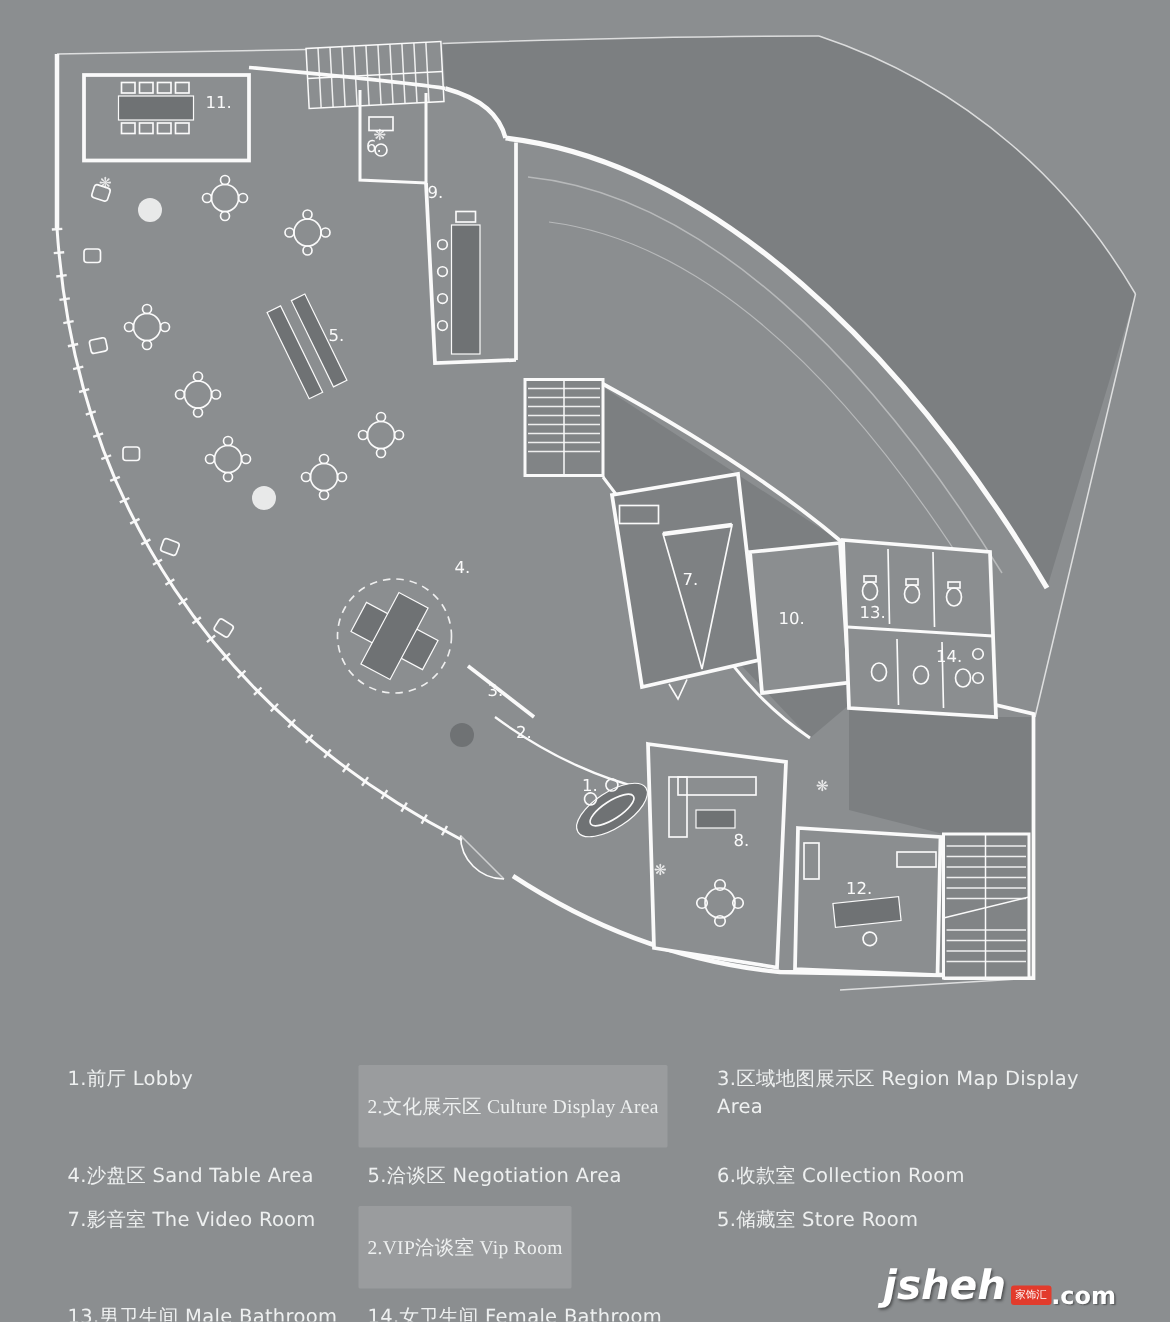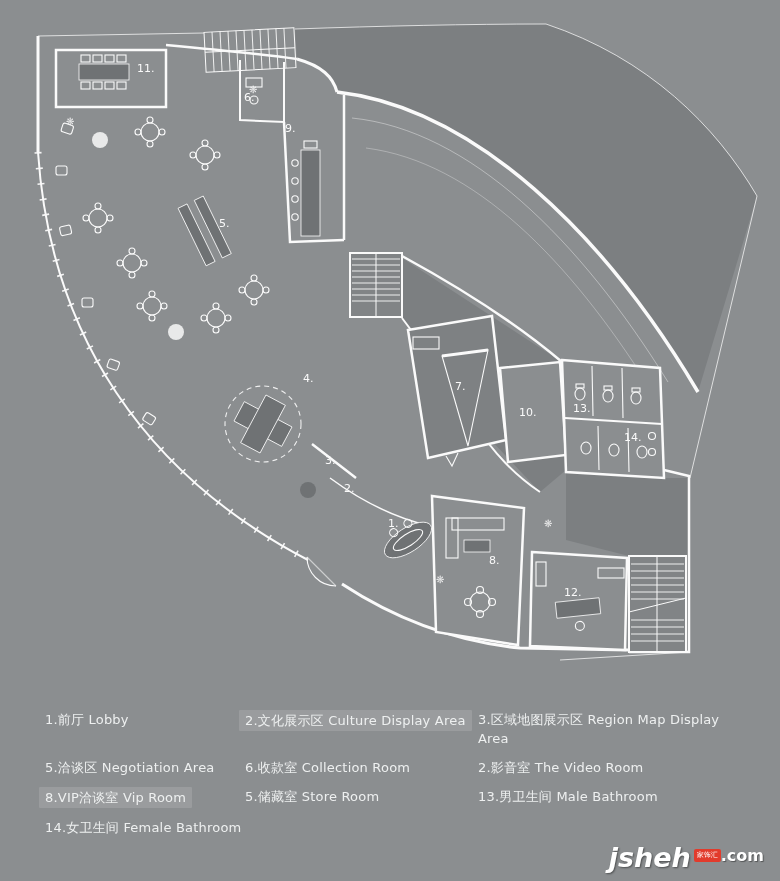--- a/index.html
+++ b/index.html
@@ -36,25 +36,25 @@
 
   
   #legend{
     position:absolute;left:45px;top:710px;width:700px;
     display:grid;grid-template-columns:200px 233px 262px;
     row-gap:10px;column-gap:0;
     color:var(--txt,#eef0f0);font-size:13px;line-height:19px;
     letter-spacing:.2px;
   }
   #legend .cell span{display:inline-block;}
-  #legend .cell.hl span{background:rgba(255,255,255,.13);padding:1px 6px;margin-left:-6px;border-radius:1px;}
+  #legend .cell.hl span{background:rgba(255,255,255,.13);padding:18px 6px;margin-left:-6px;border-radius:1px;font-family:Liberation Serif, serif;}
 
   
   #watermark{
-    position:absolute;right:16px;top:843px;display:flex;align-items:flex-start;gap:3px;
+    position:absolute;right:36px;top:843px;display:flex;align-items:flex-end;gap:3px;
   }
   #watermark .wm-name{
     font-weight:bold;font-style:italic;font-size:27px;line-height:30px;color:#ffffff;
     text-shadow:1px 1px 2px rgba(0,0,0,.45);
   }
   #watermark .wm-col{display:flex;flex-direction:row;align-items:center;margin-top:2px;}
   #watermark .wm-badge{
     background:var(--red,#e23b2c);color:#fff;font-size:7px;line-height:9px;
     padding:2px 3px;border-radius:2px;white-space:nowrap;
   }
@@ -315,24 +315,25 @@
     <text class="rn" x="573" y="412">13.</text>
     <text class="rn" x="624" y="441">14.</text>
   </g>
 </svg>
 </div>
 
 <div id="legend">
   <div class="cell"><span>1.前厅  Lobby</span></div>
   <div class="cell hl"><span>2.文化展示区  Culture Display Area</span></div>
   <div class="cell"><span>3.区域地图展示区  Region Map Display Area</span></div>
+  <div class="cell"><span>4.沙盘区 Sand Table Area</span></div>
   <div class="cell"><span>5.洽谈区  Negotiation Area</span></div>
   <div class="cell"><span>6.收款室  Collection Room</span></div>
-  <div class="cell"><span>2.影音室 The Video Room</span></div>
-  <div class="cell hl"><span>8.VIP洽谈室 Vip Room</span></div>
+  <div class="cell"><span>7.影音室 The Video Room</span></div>
+  <div class="cell hl"><span>2.VIP洽谈室 Vip Room</span></div>
   <div class="cell"><span>5.储藏室 Store Room</span></div>
   <div class="cell"><span>13.男卫生间  Male Bathroom</span></div>
   <div class="cell"><span>14.女卫生间 Female Bathroom</span></div>
 </div>
 
 <div id="watermark">
   <span class="wm-name">jsheh</span>
   <span class="wm-col">
     <span class="wm-badge">家饰汇</span>
     <span class="wm-tld">.com</span>

